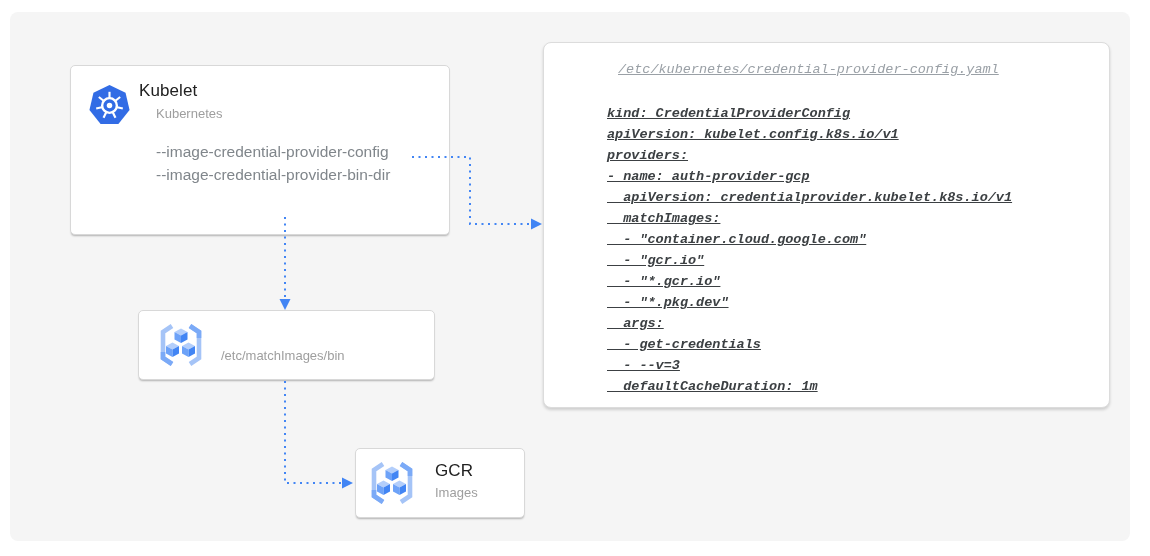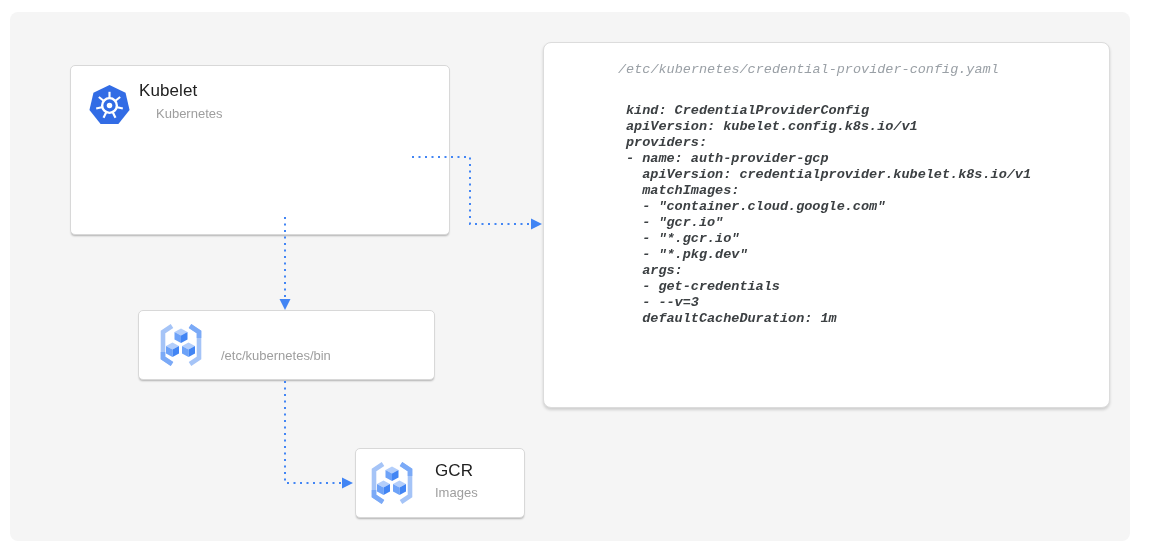--- a/index.html
+++ b/index.html
@@ -29,24 +29,24 @@
   .node-gcr .node-title { left:79px; top:12px; }
   .node-gcr .node-subtitle { left:79px; top:36px; }
 
   .flags { position:absolute; left:85px; top:74px; font-size:15.5px; color:#80868b;
            line-height:23px; white-space:nowrap; }
 
   .config-panel { position:absolute; left:533px; top:30px; width:567px; height:366px;
                   background:#ffffff; border:1px solid #dcdcdc; border-radius:8px;
                   box-shadow:0 2px 3px rgba(0,0,0,0.16); }
   .config-panel pre { font-family:"Liberation Mono", monospace; font-style:italic;
-                      white-space:pre; position:absolute; }
+                      white-space:pre; position:absolute;text-decoration:underline; }
   .file-path { left:74px; top:18px; font-size:13.5px; line-height:18px;
                color:#9aa0a6; font-weight:400; }
-  .yaml-code { left:82px; top:60px; font-size:13.5px; line-height:16px;
+  .yaml-code { left:63px; top:60px; font-size:13.5px; line-height:21px;
                color:#3c4043; font-weight:700; }
 
   .arrows { position:absolute; left:0; top:0; width:1120px; height:529px;
             pointer-events:none; }
 </style>
 </head>
 <body>
 
 <div class="canvas">
 
@@ -60,20 +60,24 @@
         <line x1="23" y1="23" x2="29.1" y2="35.6"></line>
         <line x1="23" y1="23" x2="16.9" y2="35.6"></line>
         <line x1="23" y1="23" x2="9.4" y2="26.1"></line>
         <line x1="23" y1="23" x2="12.1" y2="14.3"></line>
       </g>
       <circle cx="23" cy="23" r="7.5" fill="#326ce5" stroke="#ffffff" stroke-width="2.4"></circle>
       <circle cx="23" cy="23" r="2.8" fill="#ffffff"></circle>
     </svg>
     <div class="node-title">Kubelet</div>
     <div class="node-subtitle">Kubernetes</div>
+    <div class="flags">
+      <div>--image-credential-provider-config</div>
+      <div>--image-credential-provider-bin-dir</div>
+    </div>
   </div>
 
   <div class="node node-auth">
     <svg class="icon" viewBox="0 0 48 44">
       <g fill="none" stroke-width="4.6" stroke-linejoin="miter">
         <path d="M15,3 L6,9 L6,35 L15,41" stroke="#a5c4f7"></path>
         <path d="M6,29 L6,35 L15,41" stroke="#7baaf7"></path>
         <path d="M33,3 L42,9 L42,35 L33,41" stroke="#a5c4f7"></path>
         <path d="M33,3 L42,9 L42,15" stroke="#7baaf7"></path>
       </g>
@@ -82,21 +86,21 @@
         <polygon points="17.5,9 24,12.5 24,20 17.5,16.5" fill="#6da2f8"></polygon>
         <polygon points="30.5,9 24,12.5 24,20 30.5,16.5" fill="#4285f4"></polygon>
         <polygon points="15.5,19.5 22,23 15.5,26.5 9,23" fill="#b3cefb"></polygon>
         <polygon points="9,23 15.5,26.5 15.5,34 9,30.5" fill="#6da2f8"></polygon>
         <polygon points="22,23 15.5,26.5 15.5,34 22,30.5" fill="#4285f4"></polygon>
         <polygon points="31.5,19.5 38,23 31.5,26.5 25,23" fill="#b3cefb"></polygon>
         <polygon points="25,23 31.5,26.5 31.5,34 25,30.5" fill="#6da2f8"></polygon>
         <polygon points="38,23 31.5,26.5 31.5,34 38,30.5" fill="#4285f4"></polygon>
       </g>
     </svg>
-    <div class="node-subtitle">/etc/kubernetes/bin</div>
+    <div class="node-subtitle">/etc/matchImages/bin</div>
   </div>
 
   <div class="node node-gcr">
     <svg class="icon" viewBox="0 0 48 44">
       <g fill="none" stroke-width="4.6" stroke-linejoin="miter">
         <path d="M15,3 L6,9 L6,35 L15,41" stroke="#a5c4f7"></path>
         <path d="M6,29 L6,35 L15,41" stroke="#7baaf7"></path>
         <path d="M33,3 L42,9 L42,35 L33,41" stroke="#a5c4f7"></path>
         <path d="M33,3 L42,9 L42,15" stroke="#7baaf7"></path>
       </g>

